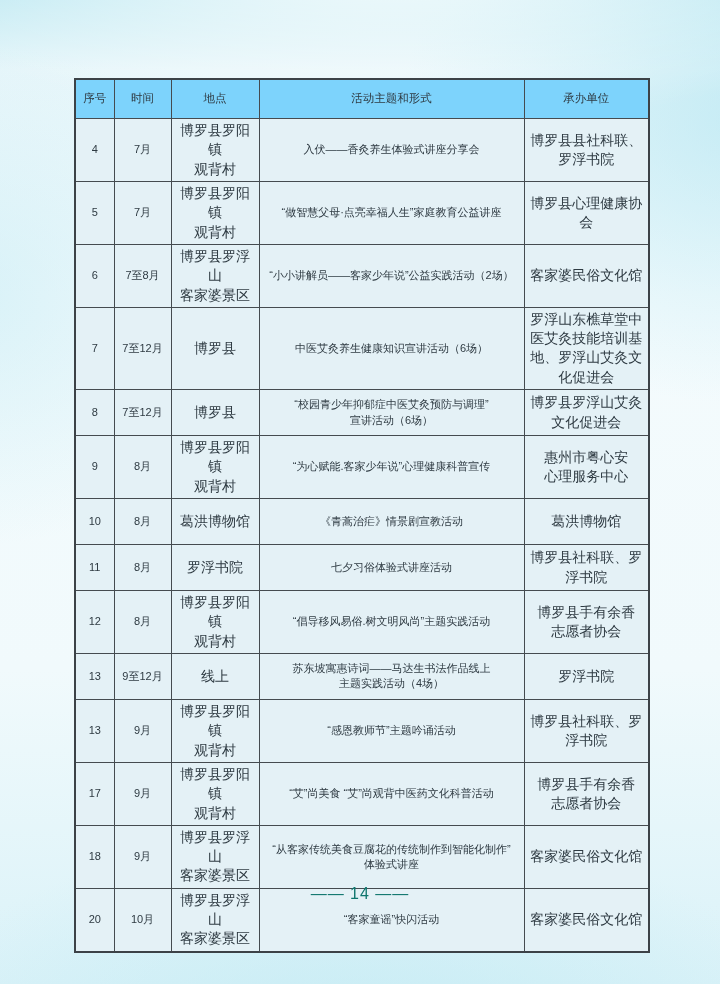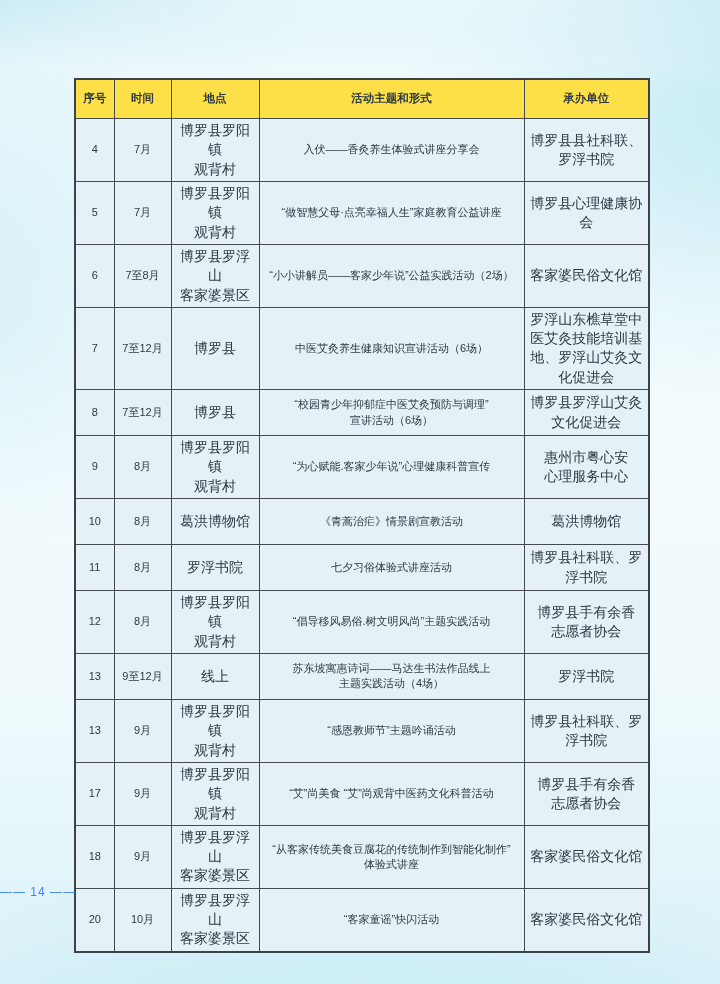--- a/index.html
+++ b/index.html
@@ -28,37 +28,37 @@
     text-align: center;
     vertical-align: middle;
     color: #2e3a42;
     padding: 2px 2px;
     white-space: pre-line;
     line-height: 1.38;
     overflow: hidden;
   }
   .doc-table th {
     height: 34px;
-    background: #fde047;
-    font-weight: bold;
+    background: #7dd3fc;
+    font-weight: normal;
     font-size: 11.5px;
   }
   .doc-table td {
     height: 41px;
     background: #e4f1f6;
     font-size: 11px;
   }
   .doc-table td.col-location, .doc-table td.col-organizer { font-size: 14px; }
   .page-footer {
     position: absolute;
     left: 0; top: 885px;
     width: 100%;
-    text-align: left;
-    font-size: 12px;
-    color: #3b82f6;
+    text-align: center;
+    font-size: 16px;
+    color: #0f766e;
     letter-spacing: 1px;
   }
 </style>
 </head>
 <body>
 
 <div>
   <table class="doc-table">
     <colgroup>
       <col style="width:39px">

